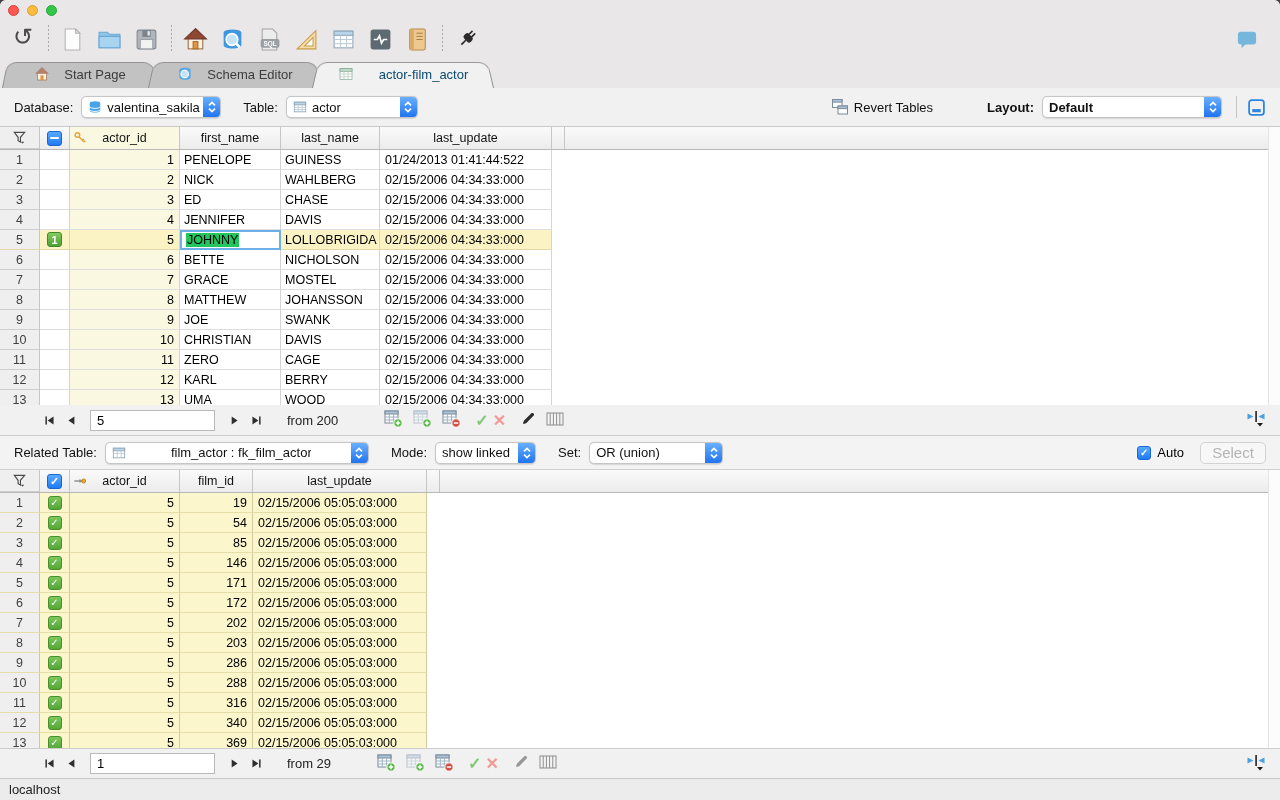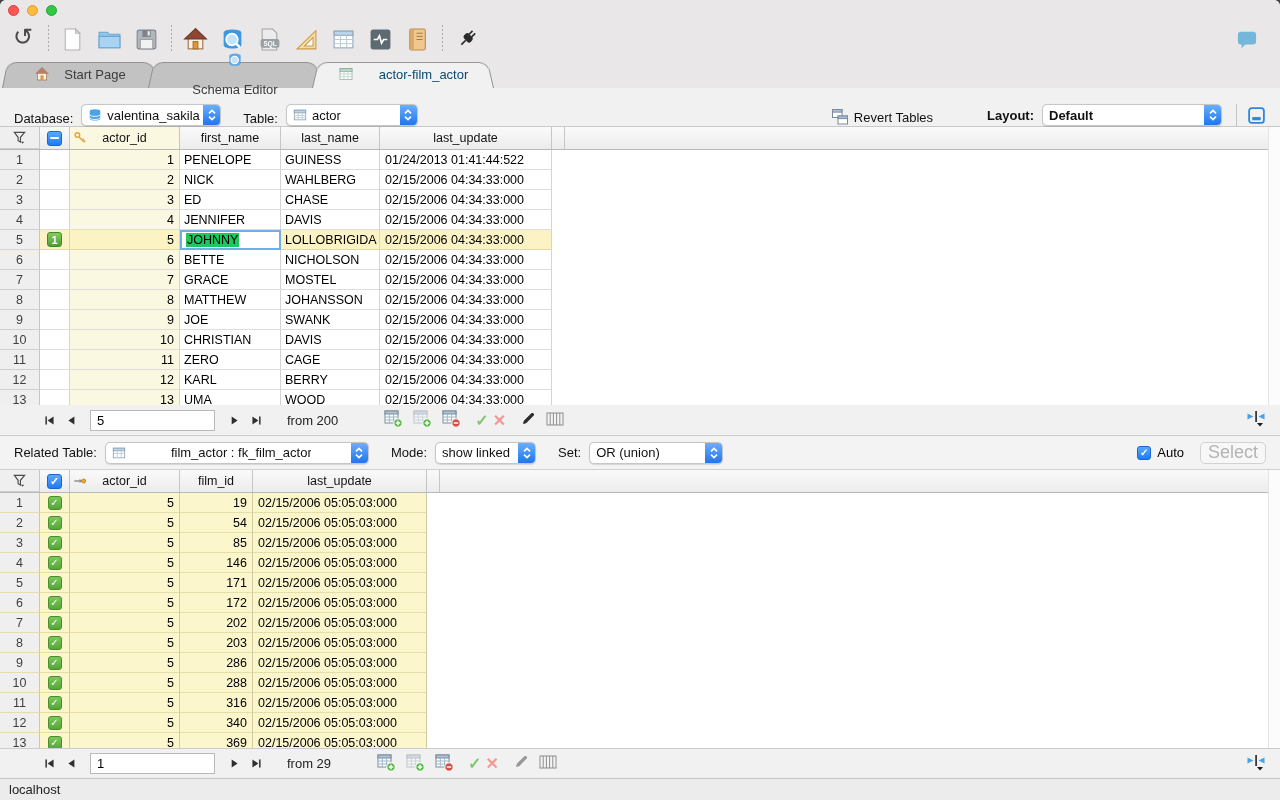--- a/index.html
+++ b/index.html
@@ -26,24 +26,24 @@
   .chatbtn svg{ width:22px; height:20px;}
   
   .tabbar{ height:30px; background:#e9e7e8; position:relative; display:flex; align-items:flex-end; padding-left:10px;}
   .tab{ position:relative; height:28px; display:flex; align-items:center; justify-content:center; gap:14px; margin-right:6px;}
   .tab::before{ content:""; position:absolute; inset:0 -8px; background:#c3c2c3; border:1px solid #8f8e8f; border-bottom:none;
     border-radius:10px 10px 0 0; transform:perspective(34px) rotateX(5deg); transform-origin:bottom;}
   .tab.active::before{ background:#f1f1f1;}
   .tab>*{ position:relative; z-index:1;}
   .tab .lbl{ font-size:13px; color:#3c3c3c;}
   .tab.active .lbl{ color:#0c4a6e;margin-left:11px;}
-  .tab-sp{ width:140px;} .tab-se{ width:158px;flex-direction:column;} .tab-afa{ width:166px;}
+  .tab-sp{ width:140px;} .tab-se{ width:158px;} .tab-afa{ width:166px;}
   .tabicon svg{ width:16px; height:16px; display:block;}
   
-  .controls{ height:39px; background:#f1f1f1; border-bottom:1px solid #c8c8c8; display:flex; align-items:flex-end; padding:0 14px; font-size:13px;}
+  .controls{ height:39px; background:#f1f1f1; border-bottom:1px solid #c8c8c8; display:flex; align-items:center; padding:0 14px; font-size:13px;}
   .ctl-label{ color:#111; margin-right:8px;}
   .dropdown{ height:22px; background:#fff; border:1px solid #c6c6c6; border-radius:5px; display:inline-flex; align-items:center;
     padding-left:6px; font-size:13px; box-shadow:0 .5px 1px rgba(0,0,0,.12); overflow:hidden;}
   .dd-text{ flex:1; white-space:nowrap; overflow:hidden; padding-right:6px; color:#111;}
   .dd-cap{ width:17px; height:22px; margin-left:auto; background:linear-gradient(#6cb2fe,#1d72ee); border-radius:0 4px 4px 0;
     display:flex; align-items:center; justify-content:center; flex:0 0 17px;}
   .dd-icon{ margin-right:5px; display:flex;}
   .dd-icon svg{ width:14px; height:14px;}
   .w-db{ width:140px;} .w-tbl{ width:132px;} .w-layout{ width:180px;}
   .w-rel{ width:264px;gap:40px;} .w-mode{ width:101px;} .w-set{ width:134px;}
@@ -103,21 +103,21 @@
   .editpen{ margin-left:14px;}
   .splitbtn{ margin-left:auto; margin-right:14px;}
   .splitbtn svg{ width:20px; height:17px;}
   
   .related{ height:34px; background:#f3f3f3; border-bottom:1px solid #d0d0d0; display:flex; align-items:center; padding:0 14px; font-size:13px;}
   .rel-gap{ margin-left:22px;}
   .auto-wrap{ display:flex; align-items:center; gap:6px; margin-left:auto;}
   .autocb{ width:14px; height:14px; border-radius:3px; background:linear-gradient(#58a9ff,#1f7bf5); border:1px solid #1b66cc;
     color:#fff; font-size:10px; font-weight:bold; display:flex; align-items:center; justify-content:center;}
   .selectbtn{ margin-left:16px; width:66px; height:22px; background:#f7f7f7; border:1px solid #d2d2d2; border-radius:5px;
-    color:#b4b4b4; font-size:18px; display:flex; align-items:center; justify-content:center;}
+    color:#b4b4b4; font-size:15px; display:flex; align-items:center; justify-content:center;}
   
   .statusbar{ height:22px; background:#ececec; border-top:1px solid #c6c6c6; display:flex; align-items:center; padding-left:9px; font-size:13px; color:#222;}
 </style>
 </head>
 <body>
 
 <div class="window">
 
   <div class="titlebar">
     <div class="traffic">

